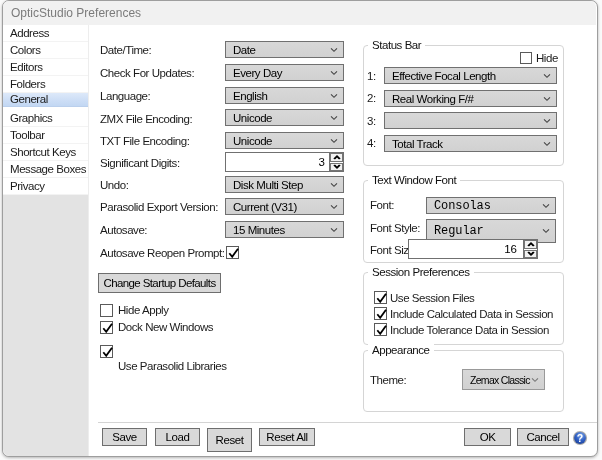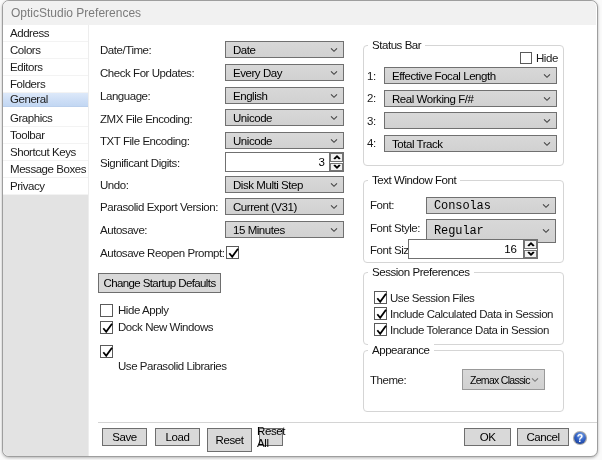--- a/index.html
+++ b/index.html
@@ -239,21 +239,21 @@
     <span style="font-size:10.5px;letter-spacing:-0.7px;">Zemax Classic</span>
     <svg width="8" height="5" viewBox="0 0 8 5">
       <path d="M1 0.8 L4 3.8 L7 0.8" stroke="#777" stroke-width="1.1" fill="none"></path>
     </svg>
   </div>
 
 <div class="abs" style="left:98px;top:422px;width:499px;height:1px;background:#d4d4d4;"></div>
 <div class="abs btn" style="left:102px;top:428px;width:45px;height:18px;">Save</div>
 <div class="abs btn" style="left:155px;top:428px;width:45px;height:18px;">Load</div>
 <div class="abs btn" style="left:207px;top:428px;width:45px;height:24px;">Reset</div>
-<div class="abs btn" style="left:259px;top:428px;width:24px;height:18px;">Reset All</div>
+<div class="abs btn" style="left:259px;top:428px;width:56px;height:18px;">Reset All</div>
 <div class="abs btn" style="left:464px;top:428px;width:47px;height:18px;">OK</div>
 <div class="abs btn" style="left:517px;top:428px;width:52px;height:18px;">Cancel</div>
 <svg class="abs" style="left:572px;top:430px;" width="16" height="16" viewBox="0 0 16 16">
   <defs>
     <radialGradient id="hg" cx="58%" cy="28%" r="80%">
       <stop offset="0%" stop-color="#7fa8e8"></stop>
       <stop offset="55%" stop-color="#2f5fc4"></stop>
       <stop offset="100%" stop-color="#1b3f96"></stop>
     </radialGradient>
   </defs>

